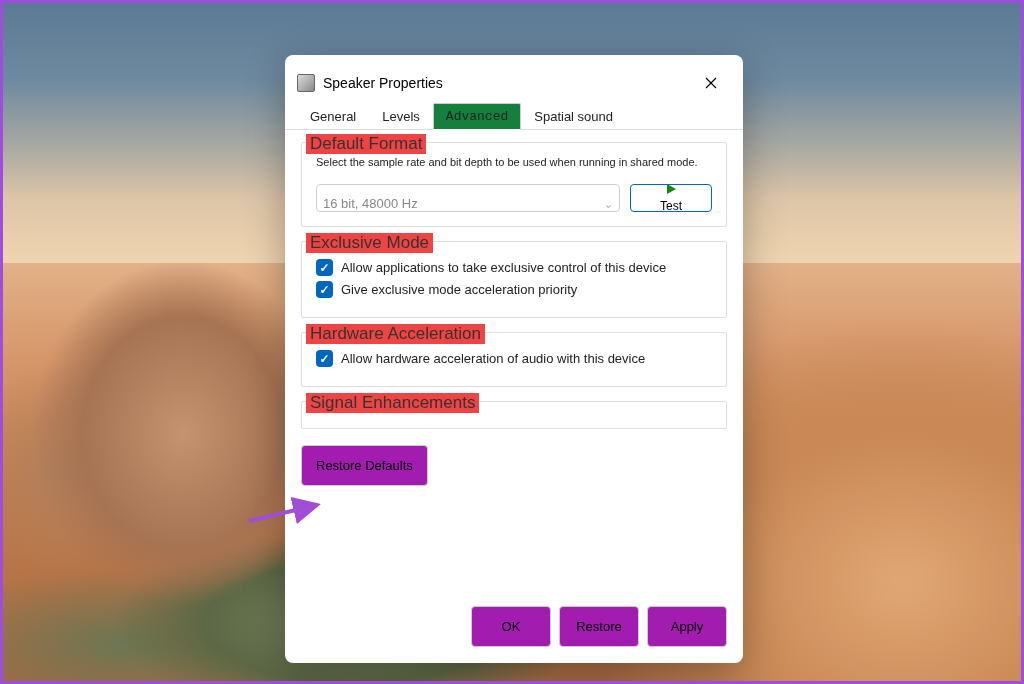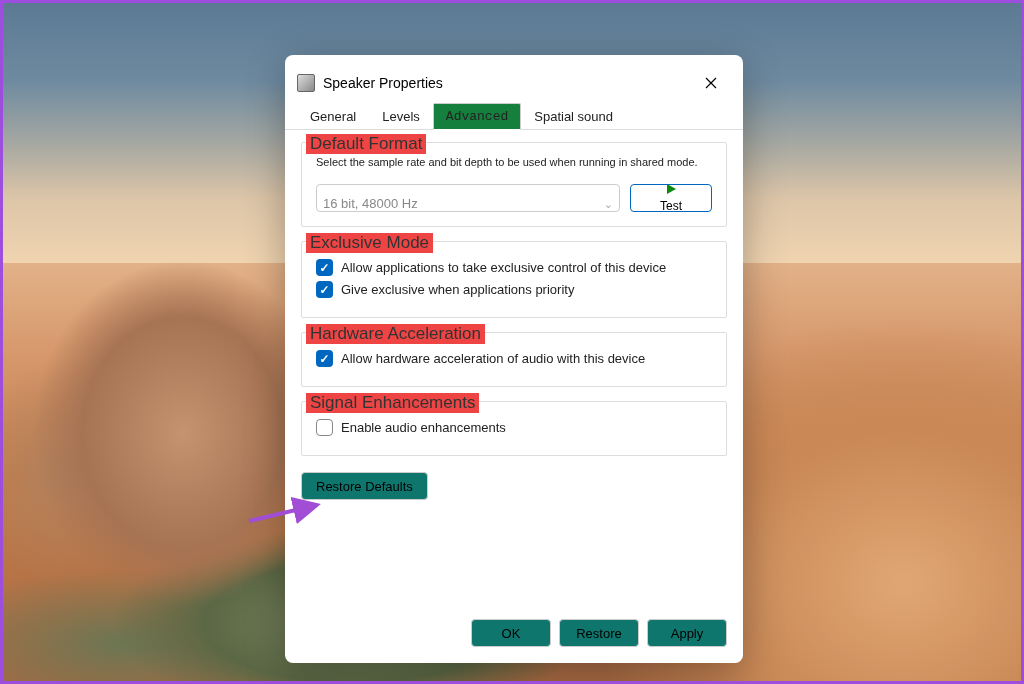--- a/index.html
+++ b/index.html
@@ -130,24 +130,24 @@
       cursor: pointer;
     }
     .cbox {
       width: 17px; height: 17px; border-radius: 4px;
       display:flex; align-items:center; justify-content:center;
       font-size: 12px; font-weight: bold;
     }
     .cbox.checked { background:#0067c0; color:#fff; }
     .cbox.unchecked { background:#fff; border:1.5px solid #888; }
     .btn {
-      height: 28px;
+      height: 41px;
       border: 1px solid #ccc;
       border-radius: 4px;
-      background: #0f766e;
+      background: #a21caf;
       font-size: 13px;
       padding: 0 14px;
       cursor: pointer;
     }
     .restore-row { padding: 2px 0 0; }
     .footer {
       display:flex; justify-content:flex-end; gap:8px;
       padding: 10px 16px 16px;
     }
     .footer .btn { width: 80px; }
@@ -201,38 +201,34 @@
     </div>
 
     <div class="group">
       <div class="group-title">Exclusive Mode</div>
       <label class="checkrow">
         <span class="cbox checked">✓</span>
         <span>Allow applications to take exclusive control of this device</span>
       </label>
       <label class="checkrow">
         <span class="cbox checked">✓</span>
-        <span>Give exclusive when applications priority</span>
+        <span>Give exclusive mode acceleration priority</span>
       </label>
     </div>
 
     <div class="group">
       <div class="group-title">Hardware Acceleration</div>
       <label class="checkrow">
         <span class="cbox checked">✓</span>
         <span>Allow hardware acceleration of audio with this device</span>
       </label>
     </div>
 
     <div class="group">
       <div class="group-title">Signal Enhancements</div>
-      <label class="checkrow">
-        <span class="cbox unchecked"></span>
-        <span>Enable audio enhancements</span>
-      </label>
     </div>
 
     <div class="restore-row">
       <button class="btn">Restore Defaults</button>
     </div>
   </div>
 
   <div class="footer">
     <button class="btn">OK</button>
     <button class="btn">Restore</button>

